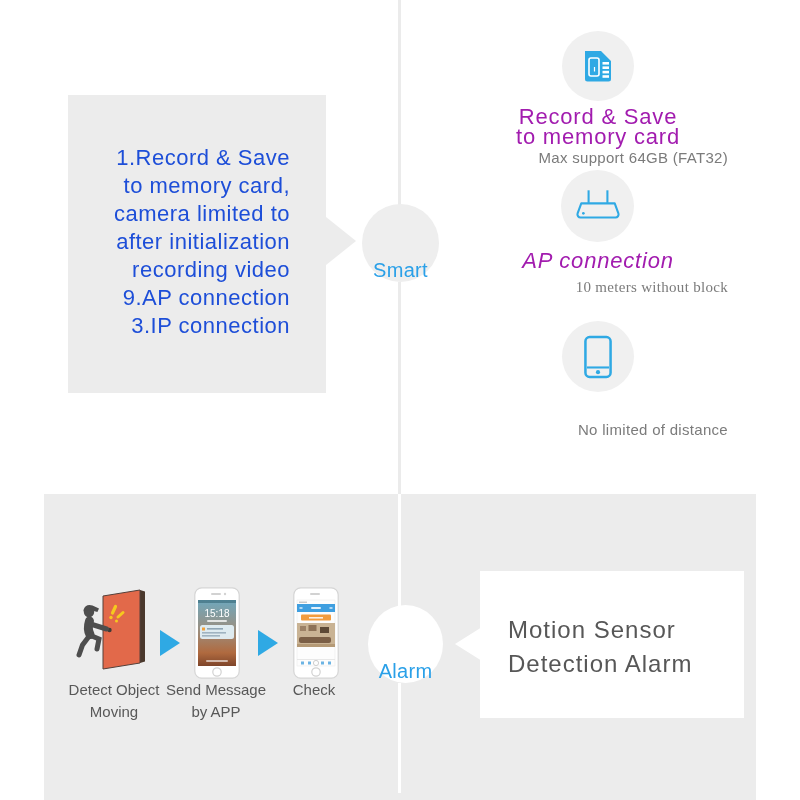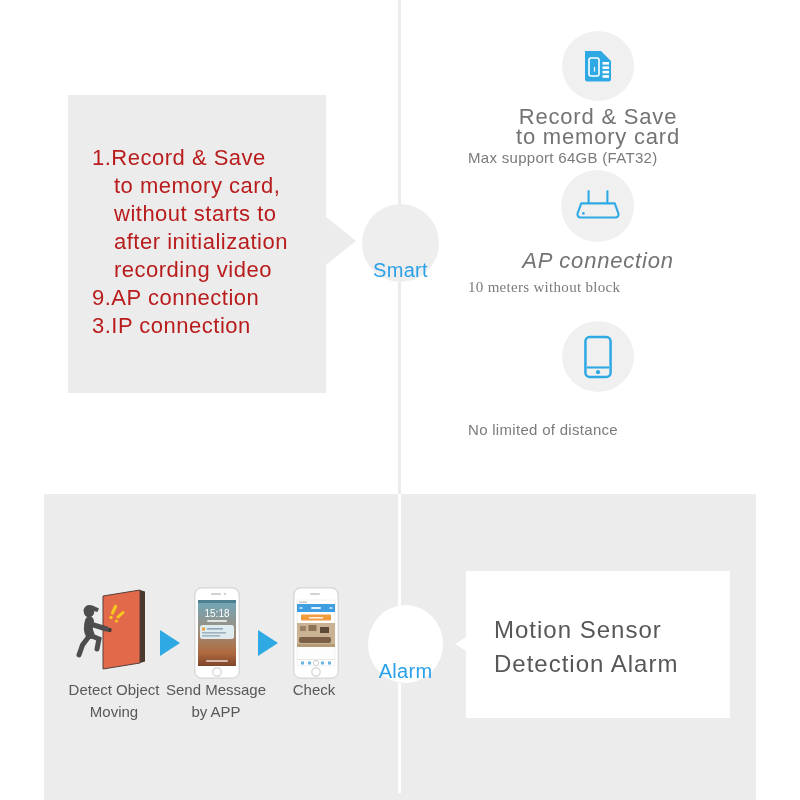--- a/index.html
+++ b/index.html
@@ -10,69 +10,69 @@
   }
   
   .vline { position:absolute; width:3px; background:#ebebeb; }
   .vline-white { position:absolute; width:3px; background:#ffffff; }
 
   
   .note-box { position:absolute; left:68px; top:95px; width:258px; height:298px; background:#ececec; }
   .note-tail { position:absolute; left:326px; top:217px; width:0; height:0;
     border-top:24px solid transparent; border-bottom:24px solid transparent; border-left:30px solid #ececec; }
   .note-text { position:absolute; left:24px; top:49px; font-size:22px; line-height:28px;
-    color:#b91c1c; letter-spacing:0.5px; white-space:nowrap; }
+    color:#1d4ed8; letter-spacing:0.5px; white-space:nowrap;text-align:right; }
   .note-line { display:block; }
   .note-line.indent { padding-left:22px; }
 
   
   .bubble { position:absolute; border-radius:50%; display:flex; align-items:flex-end; justify-content:center;
     font-size:20px; color:#2aa0e8; letter-spacing:0.3px; }
   .bubble-smart { left:362px; top:204px; width:77px; height:78px; background:#eeeeee; }
   .bubble-alarm { left:324px; top:111px; width:75px; height:78px; background:#ffffff; }
 
   
   .feat-circle { position:absolute; border-radius:50%; background:#f0f0f0; display:flex; align-items:center; justify-content:center; }
   .fc1 { left:562px; top:31px;  width:72px; height:70px; }
   .fc2 { left:561px; top:170px; width:73px; height:72px; }
   .fc3 { left:562px; top:321px; width:72px; height:71px; }
   .feat-title { position:absolute; left:478px; width:240px; text-align:center;
-    font-size:22px; line-height:20px; color:#737373; letter-spacing:0.8px; }
-  .feat-sub { position:absolute; left:468px; width:260px; text-align:left;
+    font-size:22px; line-height:20px; color:#a21caf; letter-spacing:0.8px; }
+  .feat-sub { position:absolute; left:468px; width:260px; text-align:right;
     font-size:15px; color:#7b7b7b; letter-spacing:0.3px; }
   .ft1 { top:107px; } .fs1 { top:149px; }
   .ft2 { top:251px;font-style:italic; } .fs2 { top:279px;font-family:Liberation Serif, serif; }
   .ft3 { top:396px; } .fs3 { top:421px; }
 
   
   .alarm-panel { position:absolute; left:44px; top:494px; width:712px; height:370px; background:#ececec; }
   .arrow-right { position:absolute; width:0; height:0;
     border-top:13px solid transparent; border-bottom:13px solid transparent; border-left:20px solid #2fa9e4; }
   .step-label { position:absolute; text-align:center; font-size:15px; line-height:22px; color:#585858; }
-  .callout-box { position:absolute; left:422px; top:77px; width:264px; height:147px; background:#ffffff; }
+  .callout-box { position:absolute; left:436px; top:77px; width:264px; height:147px; background:#ffffff; }
   .callout-tail { position:absolute; left:411px; top:133px; width:0; height:0;
     border-top:17px solid transparent; border-bottom:17px solid transparent; border-right:27px solid #ffffff; }
   .callout-text { position:absolute; left:28px; top:42px; font-size:24px; line-height:34px;
     color:#575757; letter-spacing:1px; white-space:nowrap; }
 
   .illu { position:absolute; }
 </style>
 </head>
 <body>
 
 <div class="canvas">
 
   <div class="vline" style="left:398px; top:0; height:205px;"></div>
   <div class="vline" style="left:398px; top:282px; height:212px;"></div>
 
   <div class="note-box">
     <div class="note-text">
       <span class="note-line">1.Record &amp; Save</span>
       <span class="note-line indent">to memory card,</span>
-      <span class="note-line indent">without starts to</span>
+      <span class="note-line indent">camera limited to</span>
       <span class="note-line indent">after initialization</span>
       <span class="note-line indent">recording video</span>
       <span class="note-line">9.AP connection</span>
       <span class="note-line">3.IP connection</span>
     </div>
   </div>
   <div class="note-tail"></div>
 
   <div class="bubble bubble-smart">
     <span>Smart</span>

